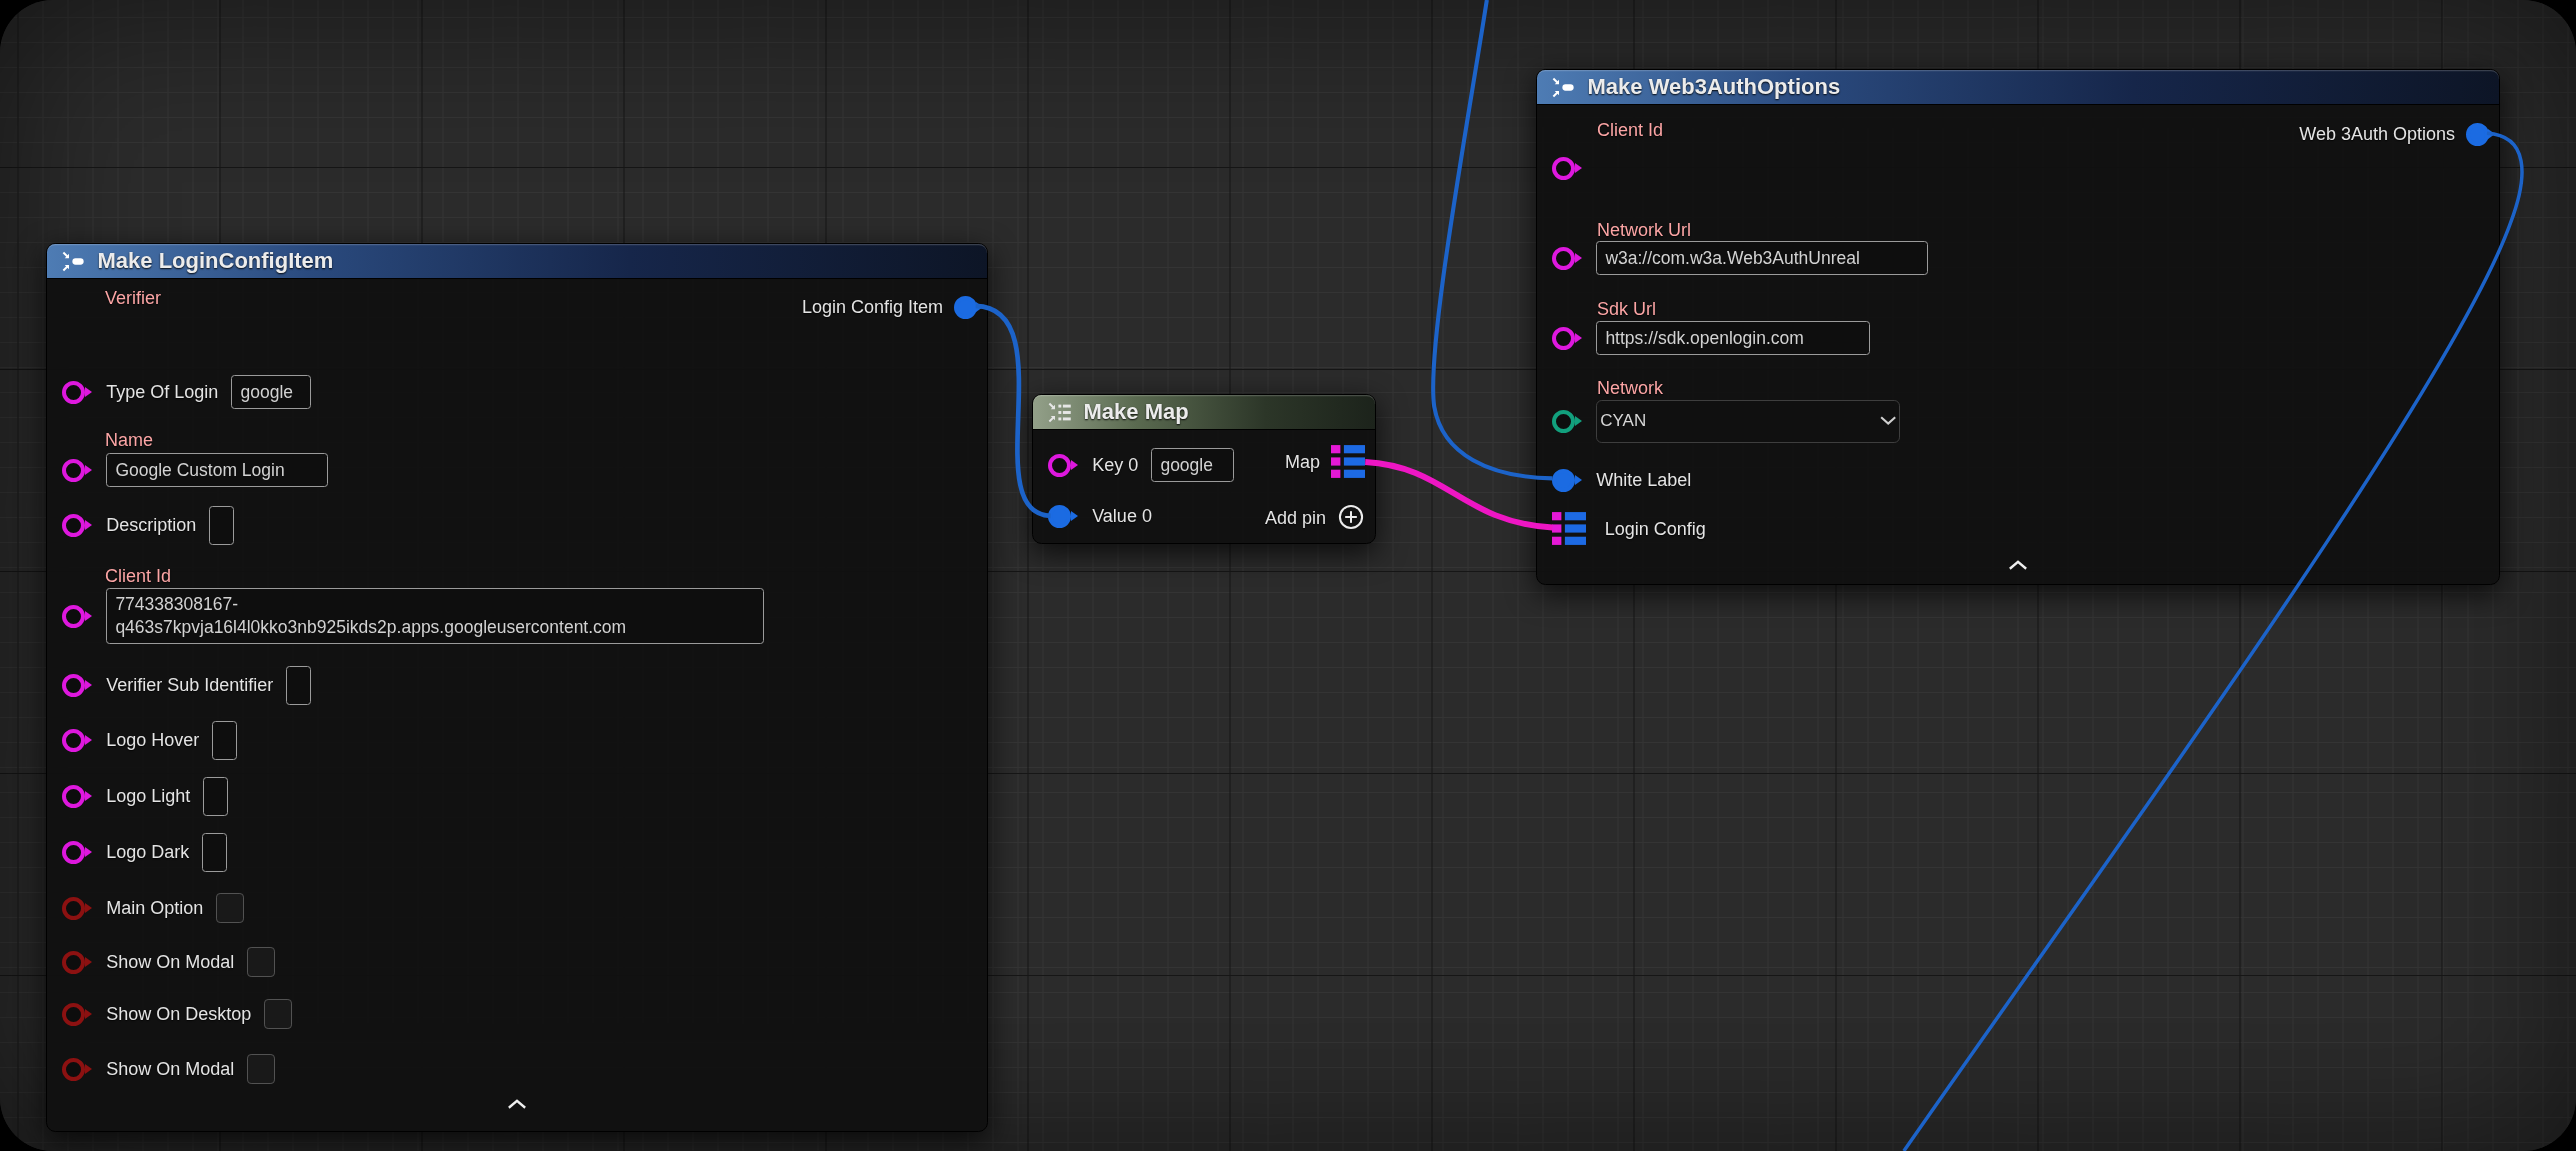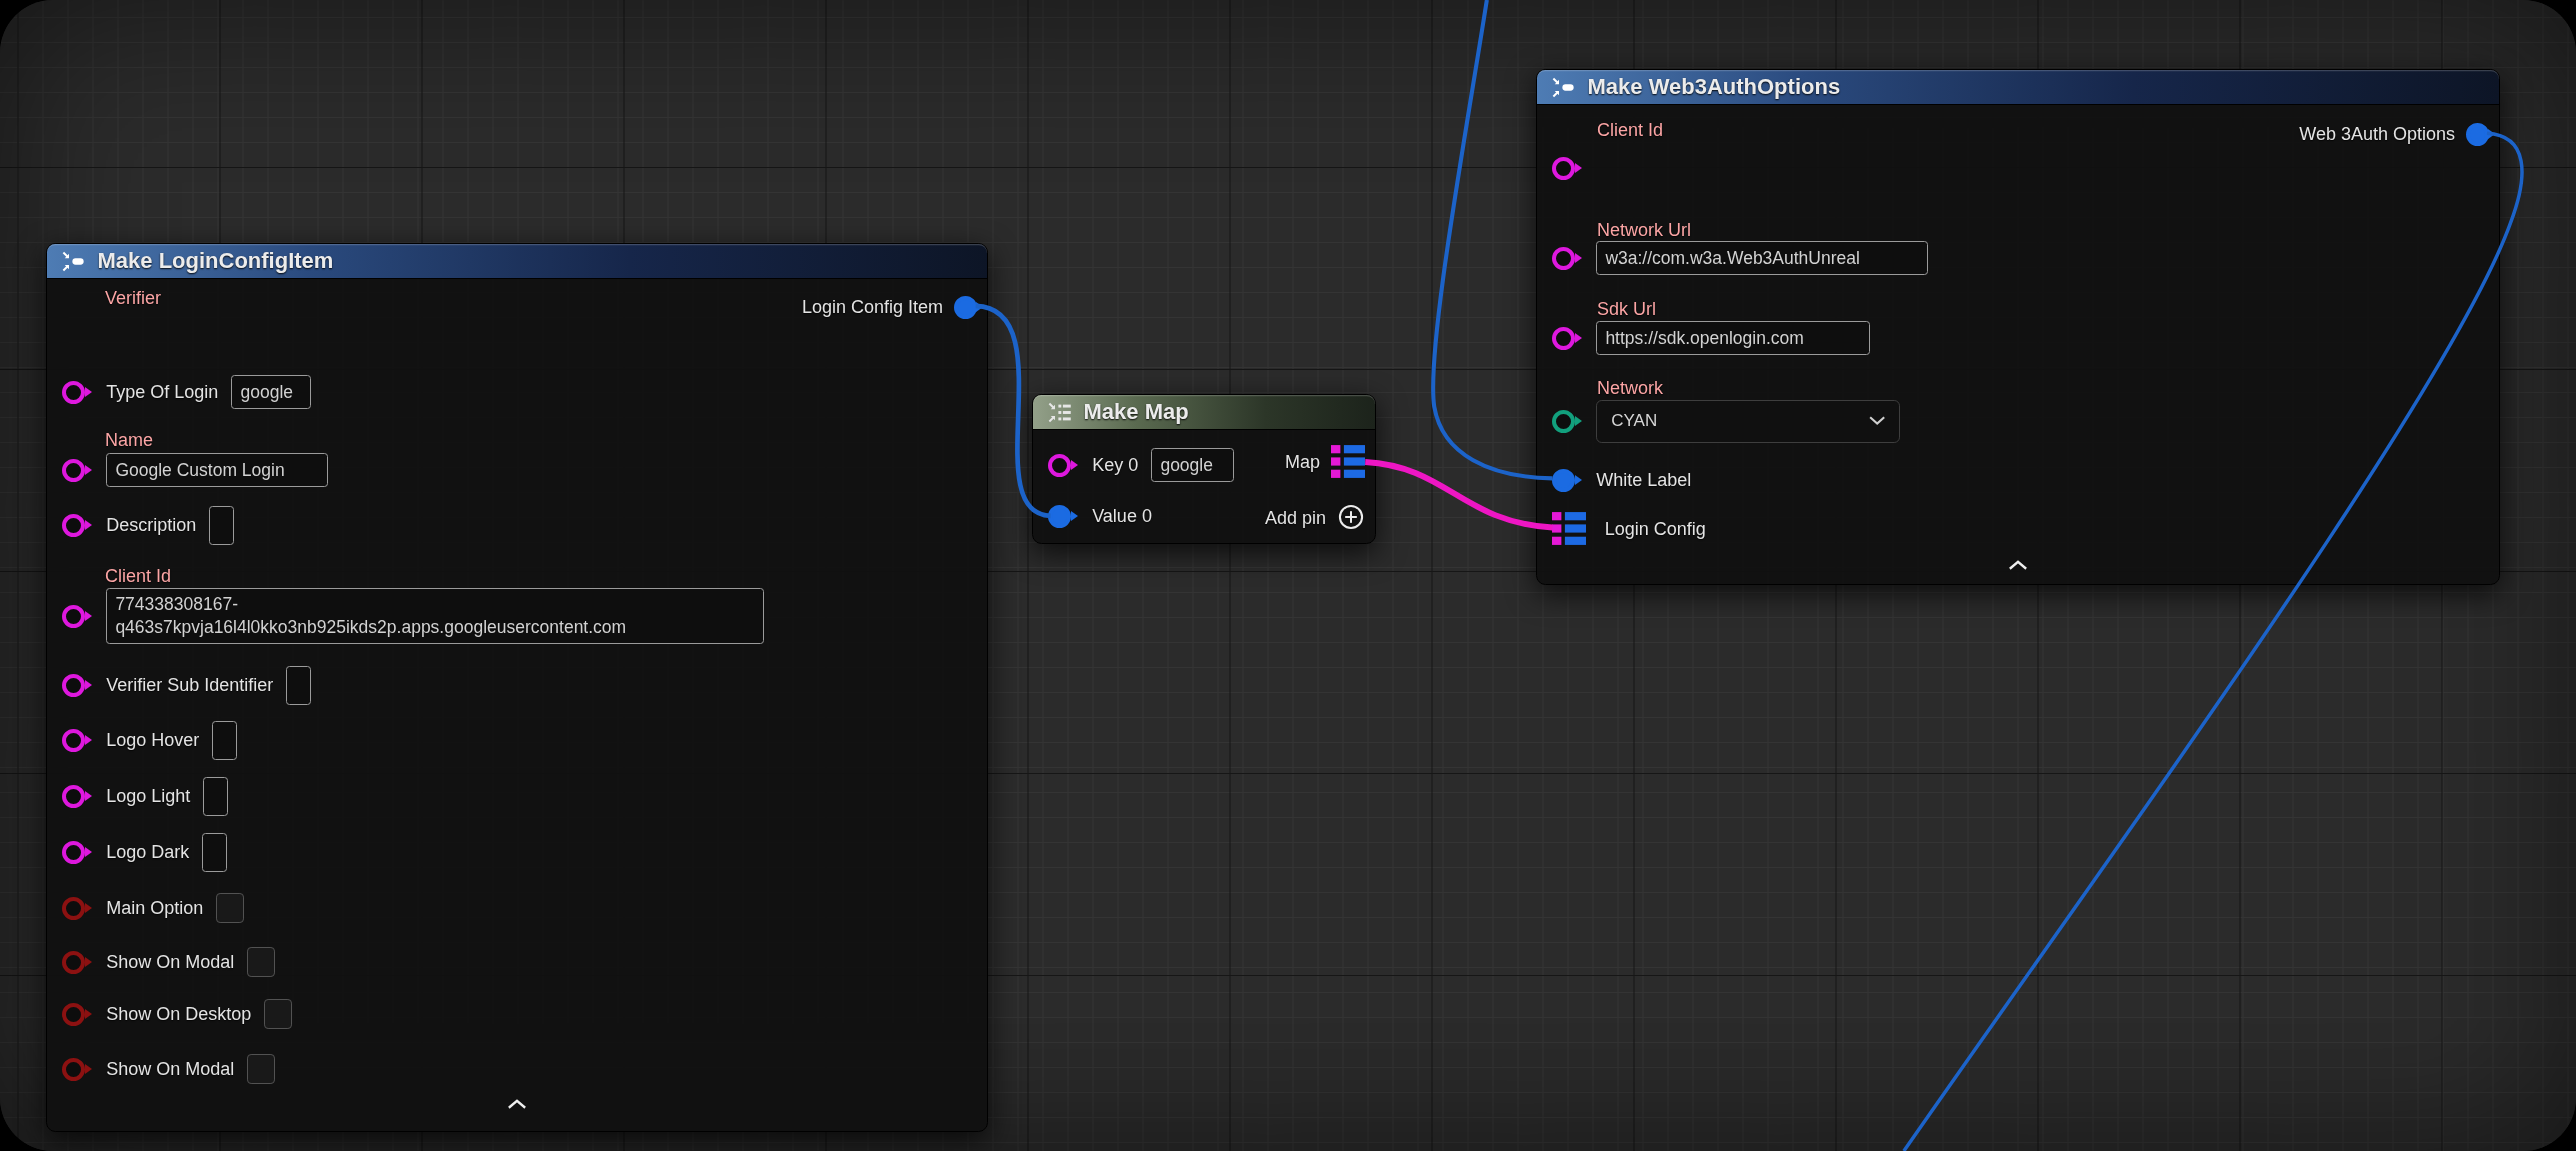--- a/index.html
+++ b/index.html
@@ -53,21 +53,21 @@
   .multiline{white-space:pre-line;line-height:23.4px;height:auto;padding:3.5px 8.2px;
     font-size:17.5px;color:#d2d2d2;background:#0e0e0e;border:1.2px solid #9b9b9b;border-radius:3.5px;}
   .bigfield{position:relative;background:#0e0e0e;border:1.2px solid #9b9b9b;border-radius:3.5px;
     width:643px;height:51px;box-sizing:border-box;overflow:hidden;}
   .bigfield .scrolltext{position:absolute;left:7px;top:4.7px;font-size:18px;color:#d2d2d2;
     white-space:nowrap;letter-spacing:0.6px;}
   .bigfield .hscroll{position:absolute;left:5.8px;bottom:4.7px;width:62%;height:13px;
     background:#707070;border-radius:6.4px;}
   .cbox{width:26px;height:28px;background:#191919;border:1.2px solid #525252;border-radius:4.1px;flex:none;}
   .dropdown{width:304px;height:43px;background:#101010;border:1.2px solid #3e3e3e;border-radius:5.8px;
-    display:flex;align-items:center;justify-content:space-between;padding:0 14px;box-sizing:border-box;}
+    display:flex;align-items:center;justify-content:space-between;padding:0 3px;box-sizing:border-box;}
   .dropdown .dval{font-size:17px;color:#d6d6d6;}
   .collapse{position:absolute;left:50%;transform:translateX(-50%);cursor:pointer;}
 </style>
 </head>
 <body>
 
 <div class="graph">
 
   <svg class="wires" width="2576" height="1151" viewBox="0 0 4404 1968">
     <path d="M 1668 523 C 1820 527, 1668 878, 1796 882" fill="none" stroke="#1c63c9" stroke-width="8"></path>

